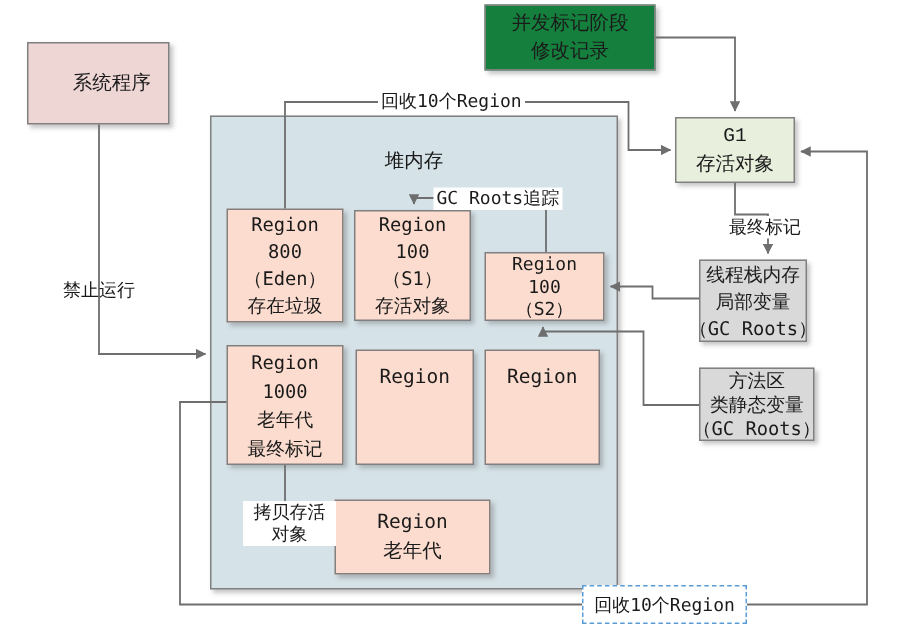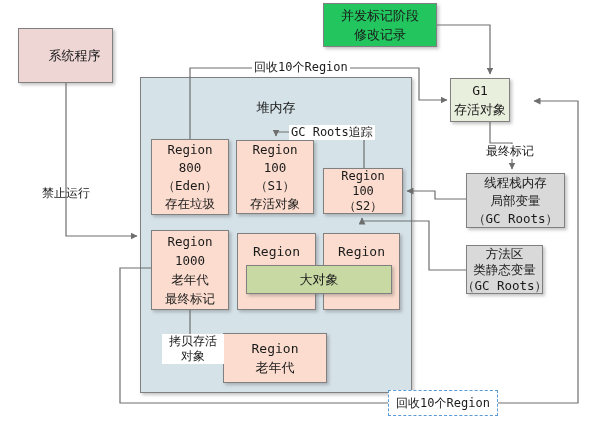--- a/index.html
+++ b/index.html
@@ -10,42 +10,42 @@
   }
   .box{
     position:absolute;box-sizing:border-box;border:1px solid #808080;
     display:flex;flex-direction:column;align-items:center;justify-content:center;
     text-align:center;box-shadow:2px 2px 3px rgba(90,90,90,.35);
     font-size:13px;line-height:18px;z-index:2;
   }
   .box .ln{white-space:nowrap;}
   
   .f-system{background:#eed6d5;padding-left:18px;}
-  .f-concurrent{background:#22c55e;}
+  .f-concurrent{background:#15803d;}
   .f-g1{background:#e9efdd;}
   .f-heap{background:#d5e2e8;}
   .f-region{background:#fbdcce;}
   .f-green{background:#c8d9a3;}
   .f-gray{background:#d9d9d9;}
   
   #b-system{left:18px;top:28px;width:95px;height:55px;}
   #b-concurrent{left:323px;top:3px;width:114px;height:44px;line-height:19px;}
-  #b-g1{left:450px;top:78px;width:60px;height:44px;line-height:19px;}
+  #b-g1{left:450px;top:78px;width:80px;height:44px;line-height:19px;font-family:Liberation Mono, monospace;}
   #b-heap{left:140px;top:77px;width:272px;height:316px;z-index:1;}
   #heap-title{position:absolute;left:140px;top:100px;width:272px;text-align:center;
     font-size:13px;line-height:16px;z-index:2;}
   #b-eden{left:151px;top:139px;width:78px;height:76px;font-size:12.5px;line-height:18px;}
   #b-s1{left:236px;top:140px;width:78px;height:74px;font-size:12.5px;line-height:18px;}
   #b-s2{left:323px;top:168px;width:80px;height:46px;font-size:12px;line-height:15px;}
   #b-old1000{left:151px;top:230px;width:78px;height:80px;font-size:12.5px;line-height:19px;}
   #b-ra{left:237px;top:233px;width:79px;height:77px;justify-content:flex-start;padding-top:9px;}
   #b-rb{left:323px;top:233px;width:77px;height:77px;justify-content:flex-start;padding-top:9px;}
   #b-bigobj{left:246px;top:265px;width:146px;height:29px;z-index:3;}
   #b-oldgen{left:223px;top:333px;width:104px;height:50px;line-height:19px;}
-  #b-threadstack{left:466px;top:173px;width:99px;height:55px;font-size:12.5px;line-height:18px;}
+  #b-threadstack{left:466px;top:173px;width:72px;height:55px;font-size:12.5px;line-height:18px;}
   #b-methodarea{left:466px;top:245px;width:77px;height:49px;font-size:12.5px;line-height:16px;}
   
   #wires{position:absolute;left:0;top:0;z-index:3;pointer-events:none;}
   
   .lbl{
     position:absolute;background:#ffffff;z-index:4;font-size:12px;
     line-height:15px;padding:0 2px;white-space:nowrap;
   }
   #lbl-recycle-top{left:252px;top:60px;}
   #lbl-gcroots{left:289px;top:125px;}
@@ -102,23 +102,20 @@
       <div class="ln">1000</div>
       <div class="ln">老年代</div>
       <div class="ln">最终标记</div>
     </div>
   <div class="box f-region" id="b-ra">
       <div class="ln">Region</div>
     </div>
   <div class="box f-region" id="b-rb">
       <div class="ln">Region</div>
     </div>
-  <div class="box f-green" id="b-bigobj">
-      <div class="ln">大对象</div>
-    </div>
   <div class="box f-region" id="b-oldgen">
       <div class="ln">Region</div>
       <div class="ln">老年代</div>
     </div>
 
   <div class="box f-gray" id="b-threadstack">
       <div class="ln">线程栈内存</div>
       <div class="ln">局部变量</div>
       <div class="ln">（GC Roots）</div>
     </div>

